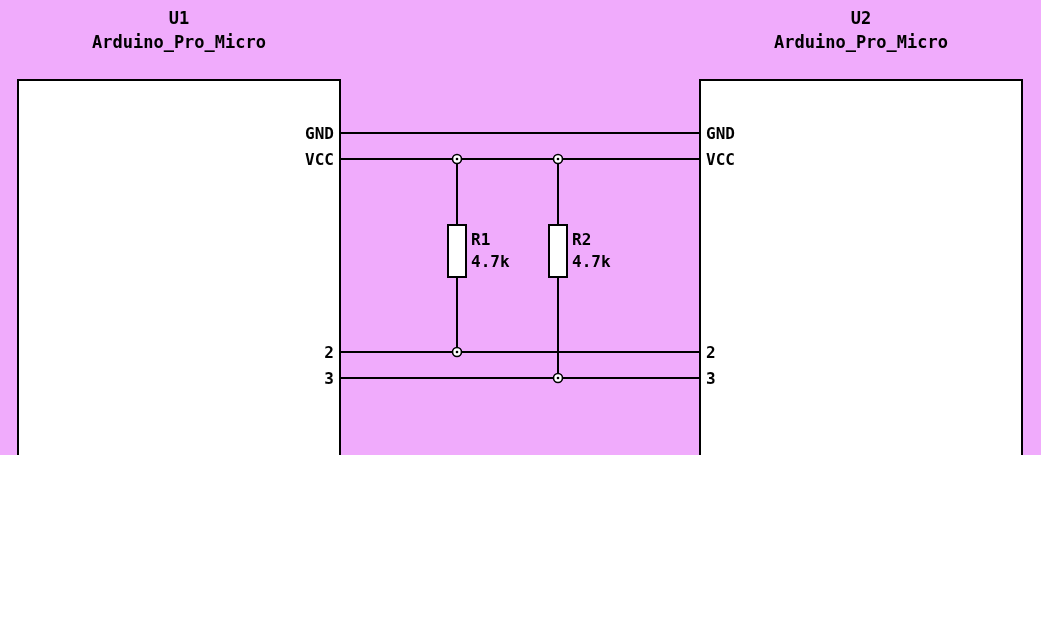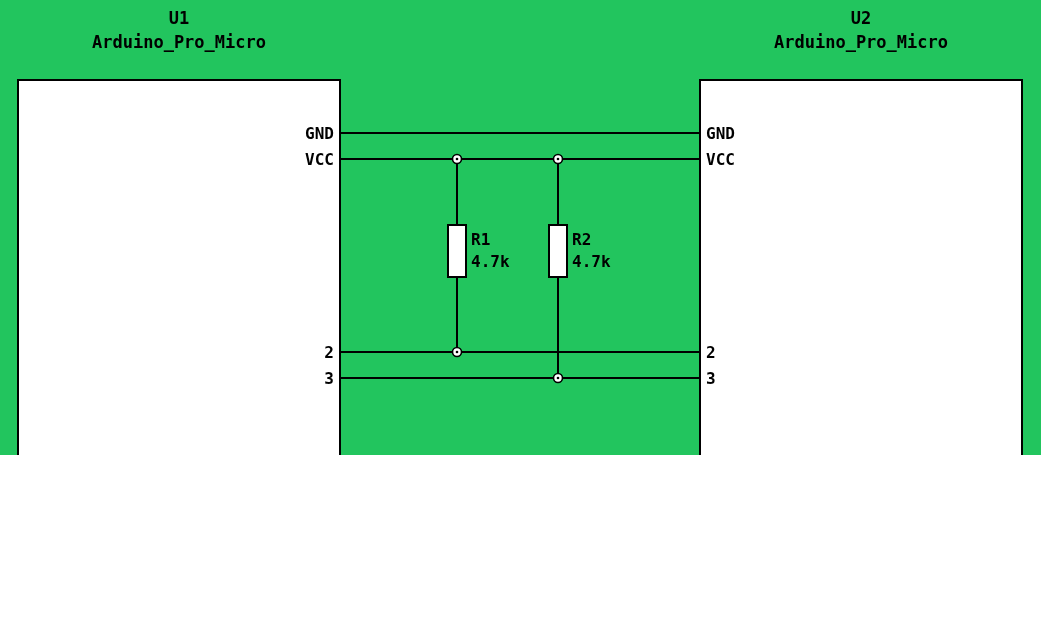--- a/index.html
+++ b/index.html
@@ -4,21 +4,21 @@
 <style>
   html, body {
     margin: 0;
     padding: 0;
     background: #ffffff;
   }
   .canvas {
     position: relative;
     width: 1041px;
     height: 455px;
-    background: #22c55e;
+    background: #f0abfc;
     overflow: hidden;
   }
   svg { display: block; }
   text {
     font-family: "DejaVu Sans Mono", monospace;
     font-weight: bold;
     fill: #000000;
   }
   .title-text { font-size: 17px; }
   .pin-text   { font-size: 16px; }

